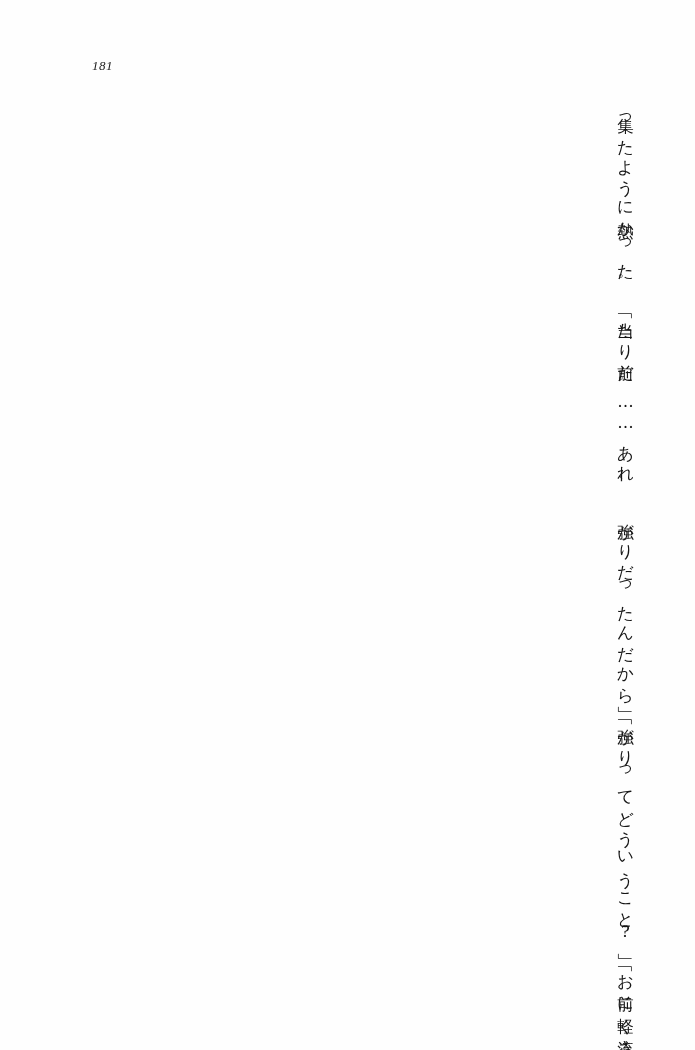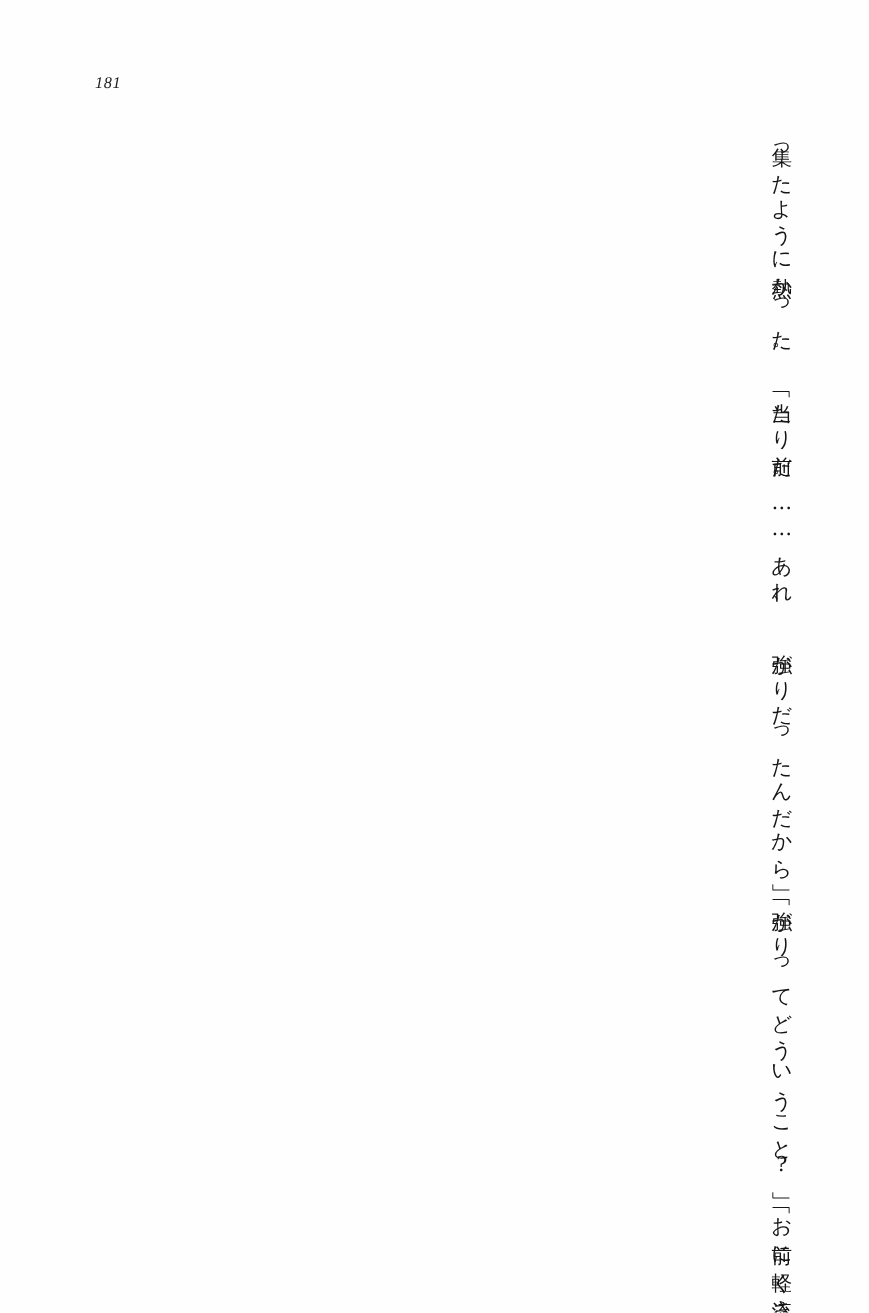--- a/index.html
+++ b/index.html
@@ -18,21 +18,21 @@
   .page {
     position: relative;
     width: 695px;
     height: 1050px;
     background: #fefefe;
   }
 
   .page-number {
     position: absolute;
     top: 58px;
-    left: 76px;
+    left: 92px;
     font-family: "Liberation Serif", "DejaVu Serif", serif;
     font-size: 13px;
     font-style: italic;
     color: #222;
     letter-spacing: 0.5px;
   }
 
   
   .vtext {
     position: absolute;

